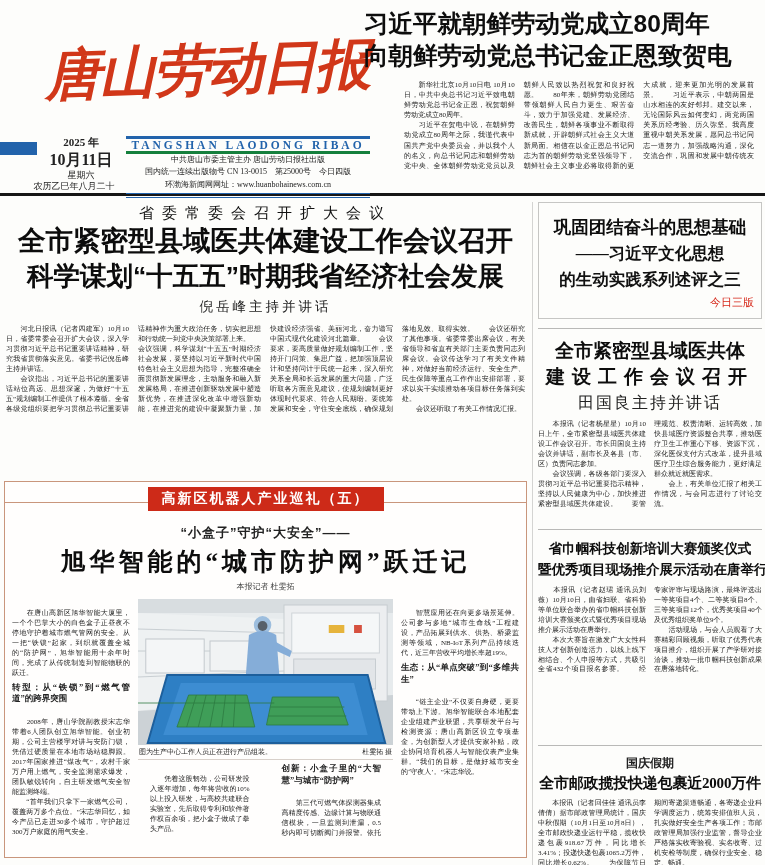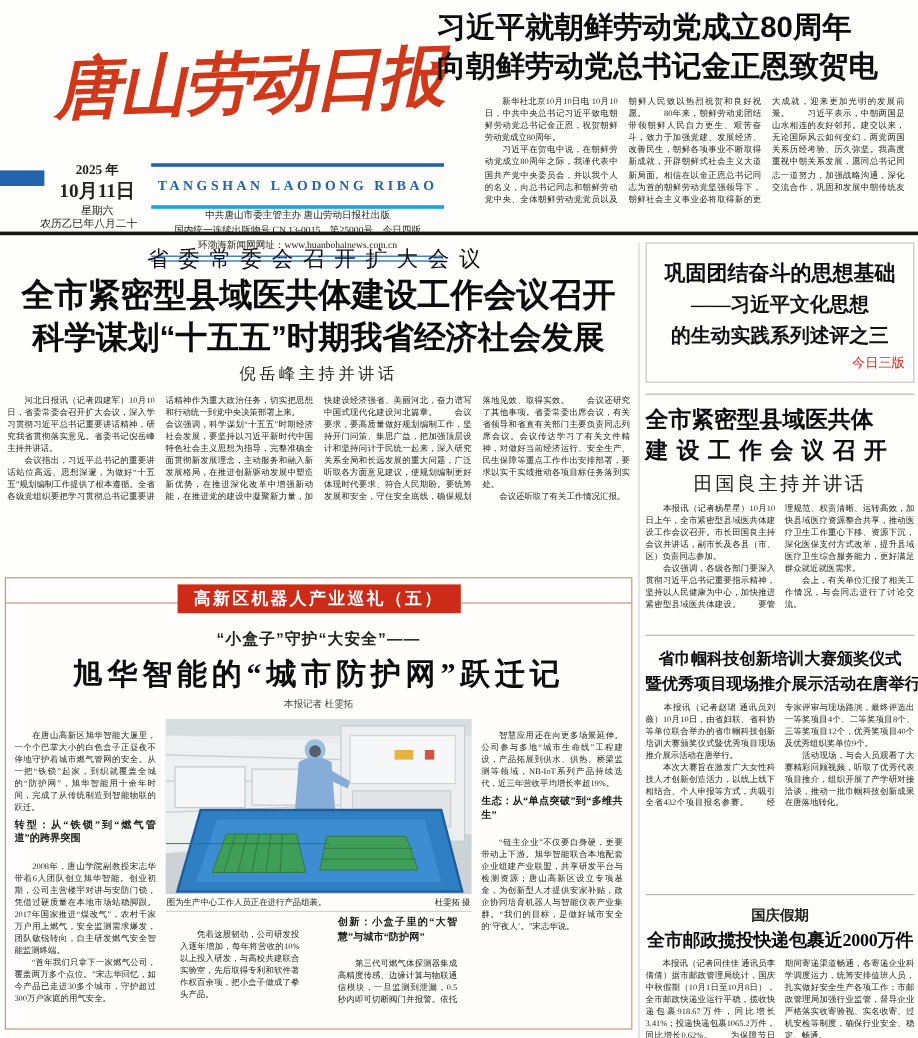--- a/index.html
+++ b/index.html
@@ -11,33 +11,33 @@
          font-size:56px;font-weight:bold;font-style:italic;letter-spacing:-2px;white-space:nowrap;
          transform:rotate(-2deg);line-height:128px;text-align:center;}
   .mastinfo{position:absolute;left:0;top:136px;width:372px;height:58px;}
   .bluebar{position:absolute;left:0;top:6px;width:37px;height:13px;background:#2263ab;}
   .datebox{position:absolute;left:38px;top:0;width:86px;text-align:center;line-height:1.25;}
   .d-year{font-size:11px;font-weight:bold;}
   .d-day{font-size:16px;font-weight:bold;letter-spacing:0;}
   .d-week{font-size:9px;}
   .d-lunar{font-size:9px;white-space:nowrap;margin-left:-14px;}
   .band{position:absolute;left:126px;top:0;width:244px;}
-  .band-en{border-top:3px solid #2263ab;border-bottom:3px solid #0ea5e9;color:#2263ab;
-           font-size:11.5px;font-weight:bold;letter-spacing:3px;text-align:center;padding:10px 0;}
+  .band-en{border-top:3px solid #2263ab;border-bottom:3px solid #15803d;color:#2263ab;
+           font-size:11.5px;font-weight:bold;letter-spacing:3px;text-align:center;padding:0 0;}
   .mi{font-size:8px;text-align:center;line-height:1.55;color:#1a1a1a;white-space:nowrap;}
   .dblline{height:1px;border-top:1px solid #2263ab;border-bottom:1px solid #2263ab;margin-top:2px;padding-top:2px;}
   
   .topstory{position:absolute;left:364px;top:8px;width:390px;}
   .ts-h{font-family:"Liberation Sans","DejaVu Sans",sans-serif;font-weight:900;font-size:24.5px;
         line-height:1.32;color:#0d0d0d;letter-spacing:0;white-space:nowrap;}
   .ts-body{margin-top:7px;column-count:3;column-gap:9px;font-size:7px;line-height:1.45;
            text-align:justify;height:100px;overflow:hidden;white-space:pre-line;margin-left:40px;}
   
   .mainleft{position:absolute;left:0;top:200px;width:531px;}
-  .lead-kicker{text-align:center;font-size:18px;letter-spacing:8px;margin-top:4px;color:#111;}
+  .lead-kicker{text-align:center;font-size:15px;letter-spacing:8px;margin-top:4px;color:#111;}
   .lead-h{font-family:"Liberation Sans","DejaVu Sans",sans-serif;font-weight:900;text-align:center;
           color:#0c0c0c;line-height:1.3;white-space:nowrap;}
   .lead-h1{font-size:27.5px;}
   .lead-h2{font-size:26.5px;}
   .lead-sub{text-align:center;font-size:13.5px;letter-spacing:3px;margin-top:5px;}
   .lead-body{margin:9px 6px 0 6px;column-count:4;column-gap:9px;font-size:7px;line-height:1.42;
              text-align:justify;height:146px;overflow:hidden;white-space:pre-line;}
   
   .feature{position:absolute;left:4px;top:481px;width:523px;height:377px;border:1px solid #c9967c;
            box-sizing:border-box;background:#fffefd;}
@@ -62,21 +62,21 @@
   
   .vsep{position:absolute;left:532px;top:202px;bottom:0;width:1px;background:#d4d4d2;}
   .rail{position:absolute;left:538px;top:202px;width:224px;}
   .promo{border:1px solid #c6c6c4;padding:12px 7px 8px 7px;}
   .promo-1{font-family:"Liberation Sans","DejaVu Sans",sans-serif;font-weight:900;font-size:17.5px;
            text-align:center;white-space:nowrap;color:#0d0d0d;}
   .promo-2,.promo-3{font-weight:bold;font-size:16.5px;text-align:center;margin-top:4px;white-space:nowrap;color:#111;}
   .promo-note{color:#d6281a;font-weight:normal;font-size:11px;text-align:right;margin-top:4px;
               font-family:"Liberation Sans","DejaVu Sans",sans-serif;}
   .rdiv{border-top:1px solid #b9b9b7;margin:9px 0;}
-  .med-h{font-weight:900;font-size:19px;line-height:1.38;color:#0d0d0d;white-space:nowrap;}
+  .med-h{font-weight:900;font-size:19px;text-align:center;line-height:1.38;color:#0d0d0d;white-space:nowrap;}
   .med-h2{letter-spacing:7px;}
   .med-sub{text-align:center;font-size:16px;letter-spacing:2px;margin-top:3px;}
   .rbody{margin-top:6px;column-count:2;column-gap:8px;font-size:7px;line-height:1.42;
          text-align:justify;overflow:hidden;white-space:pre-line;}
   .med-body{height:100px;}
   .award-h{font-family:"Liberation Sans","DejaVu Sans",sans-serif;font-weight:900;font-size:13.5px;
            text-align:center;line-height:1.5;white-space:nowrap;color:#0d0d0d;}
   .award-body{height:150px;}
   .post-k{text-align:center;font-family:"Liberation Sans","DejaVu Sans",sans-serif;font-weight:bold;font-size:12px;}
   .post-h{text-align:center;font-weight:900;font-size:15px;letter-spacing:-0.2px;margin-top:2px;white-space:nowrap;color:#0d0d0d;}

